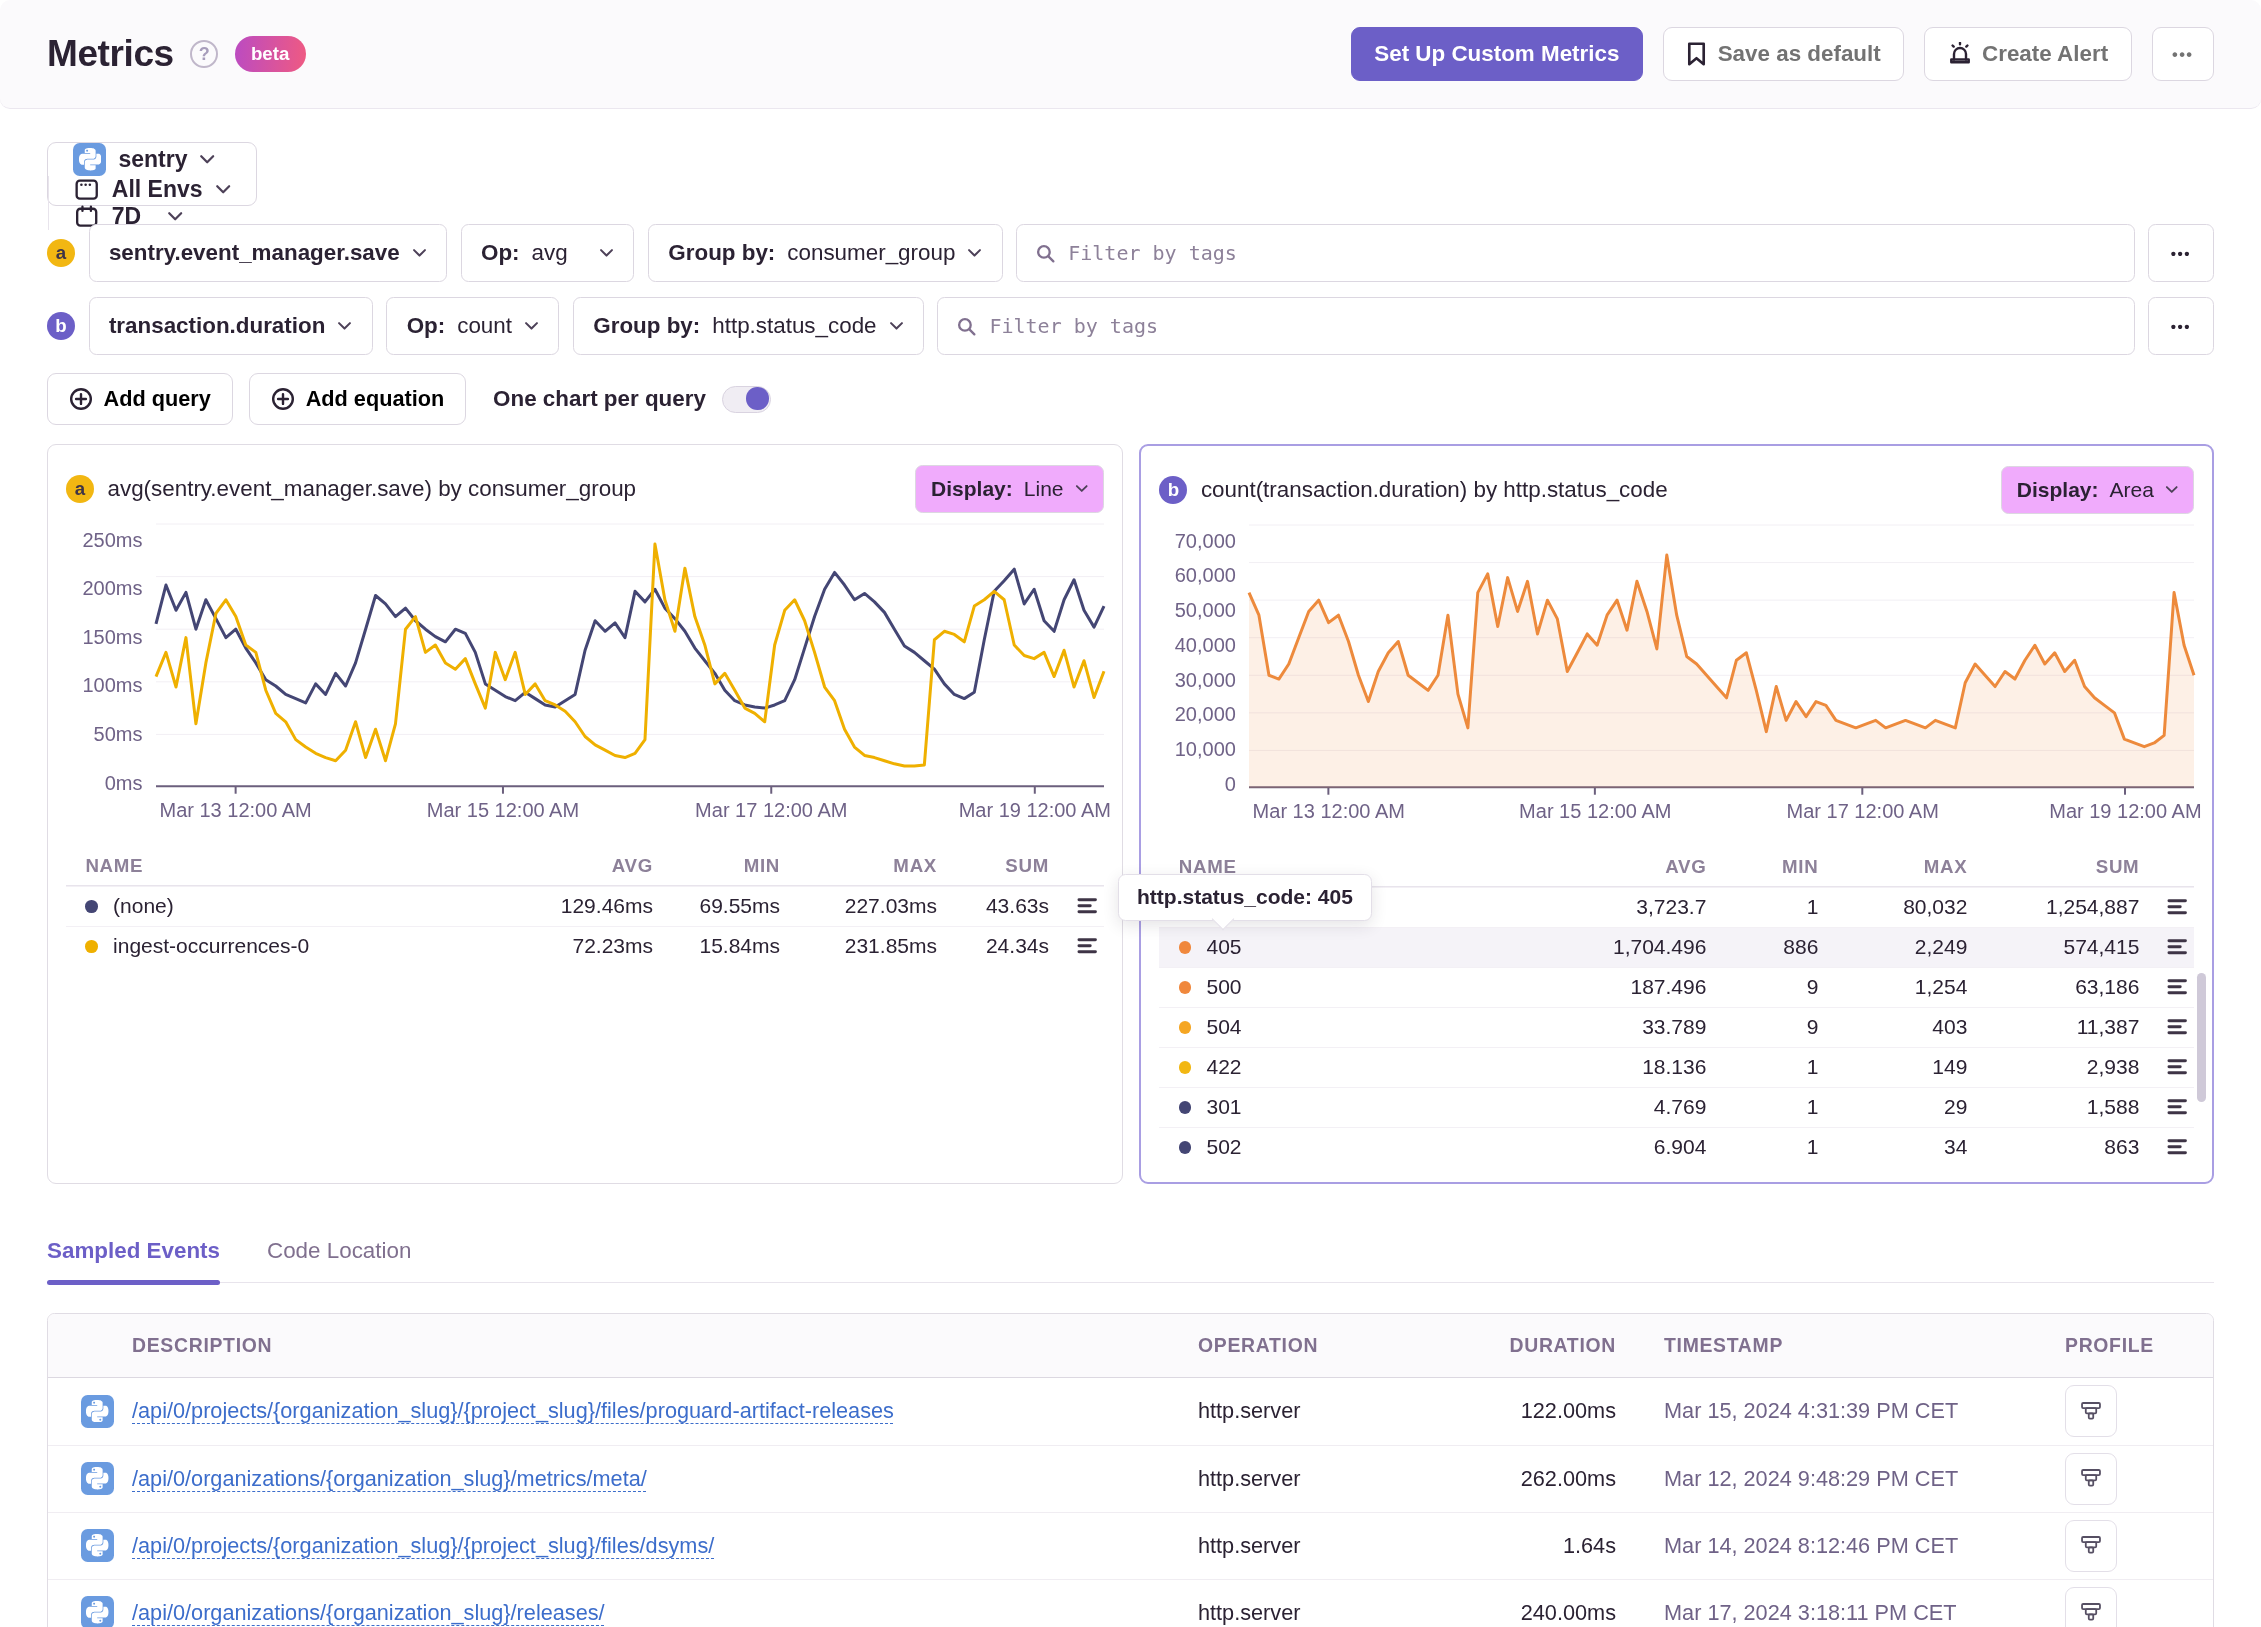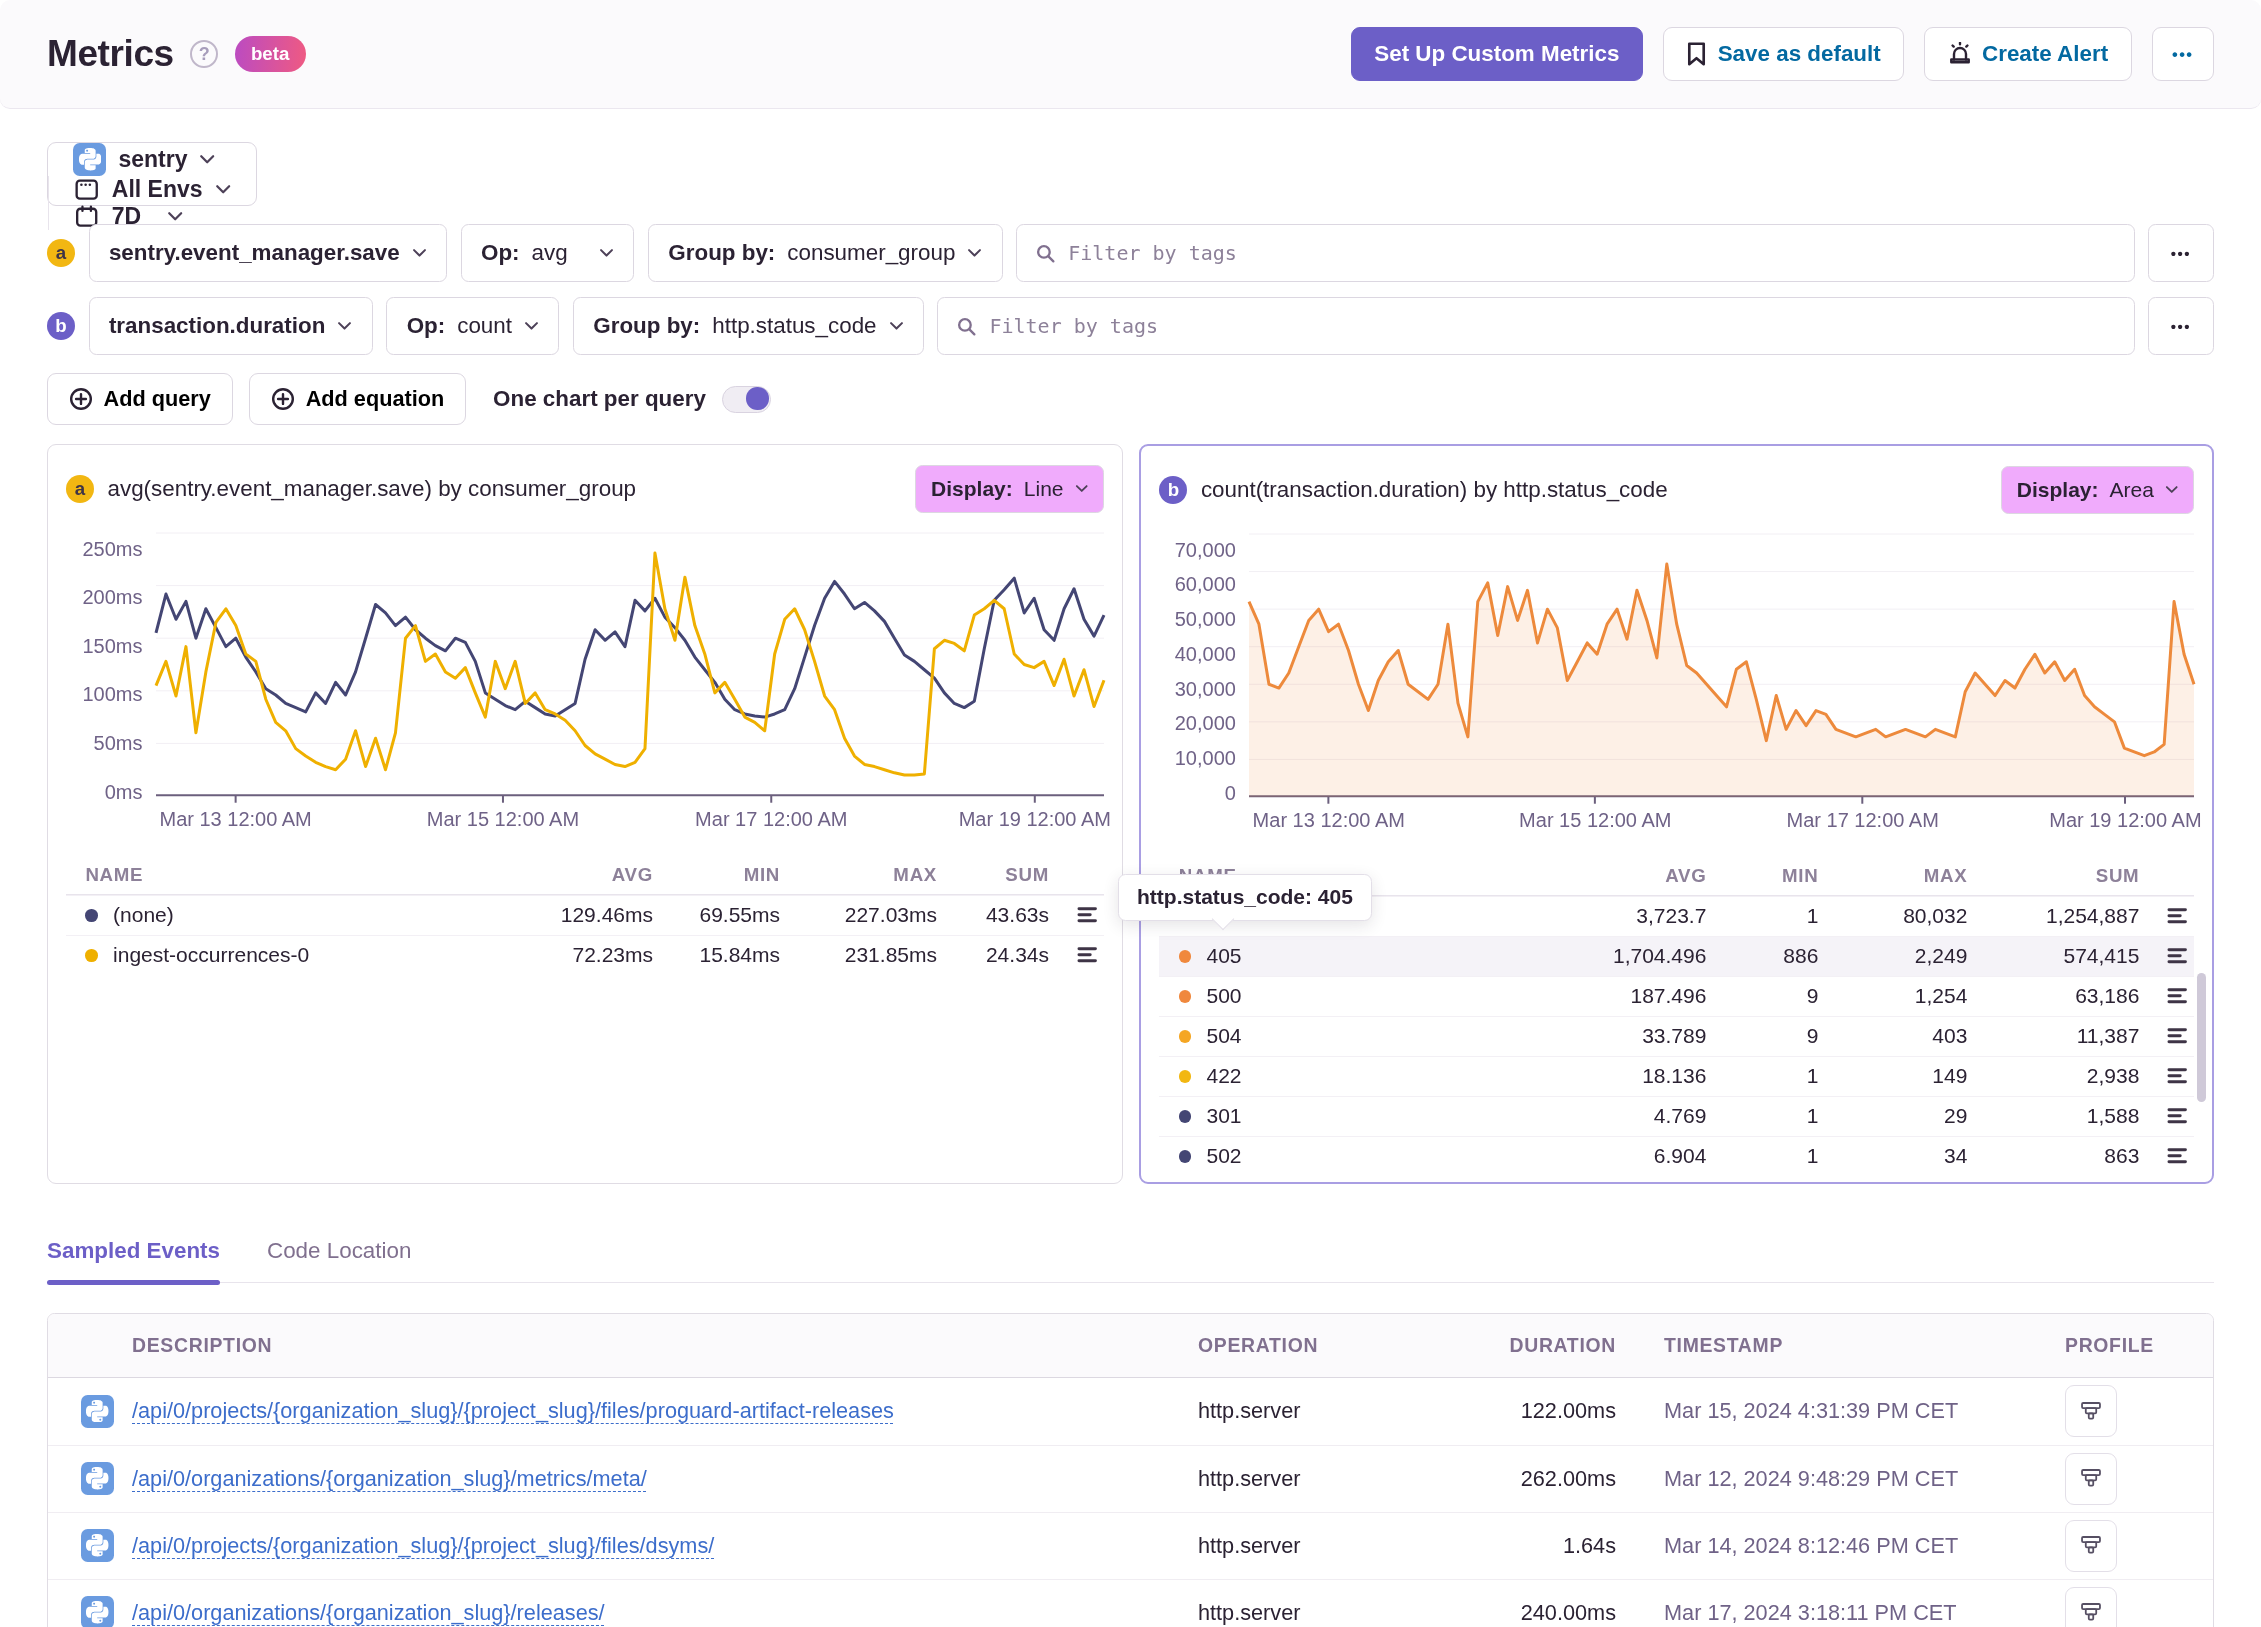--- a/index.html
+++ b/index.html
@@ -11,21 +11,21 @@
     display:flex; align-items:center; justify-content:space-between; padding:0 47px;border-radius:10px; }
   .topbar-left { display:flex; align-items:center; gap:16.4px; }
   .page-title { font-size:37px; font-weight:bold; letter-spacing:-0.4px; }
   .help-circle { width:28px; height:28px; border-radius:50%; border:2.2px solid #c0b7ca;
     color:#a79dbb; font-size:18px; font-weight:bold; display:flex; align-items:center; justify-content:center; }
   .beta-pill { background:linear-gradient(95deg,#bb4bc2,#ef5a82); color:#fff; font-size:18.7px;
     font-weight:bold; padding:6.7px 16.4px; border-radius:747px; }
   .topbar-right { display:flex; align-items:center; gap:20px; }
   .btn { display:flex; align-items:center; gap:10.5px; height:54px; padding:0 22.4px;
     border:1.5px solid #dcd7e1; border-radius:9px; background:#fff; font-size:22.4px;
-    font-weight:bold; color:#0369a1; cursor:pointer; }
+    font-weight:bold; color:#737373; cursor:pointer; }
   .btn-primary { background:#6c5fc7; border-color:#6c5fc7; color:#fff; }
   .btn-icononly { padding:0 19.4px; letter-spacing:1.5px; }
 
   .wrap { padding:0 47px; }
 
   
   .filterbar { margin-top:33px; display:inline-flex; align-items:stretch; height:64px;
     border:1.5px solid #dcd7e1; border-radius:9px; background:#fff;flex-direction:column; }
   .filterseg { display:flex; align-items:center; gap:12px; padding:0 25.4px; font-size:23px;
     font-weight:bold; cursor:pointer; }
@@ -67,21 +67,21 @@
   
   .charts-row { margin-top:18.7px; display:flex; gap:16.4px; position:relative; }
   .panel { border:1.5px solid #e0dce4; border-radius:9px; background:#fff;
     height:740px; padding:18px; overflow:hidden; position:relative; }
   .panel.left { width:1076px; flex:none; }
   .panel.right { width:1075px; flex:none; border:2.2px solid #a99ee3; }
   .panel-head { display:flex; align-items:center; gap:13.5px; height:52px; }
   .panel-title { font-size:22.4px; flex:1; white-space:nowrap; overflow:hidden; }
   .display-btn { display:flex; align-items:center; gap:11px; height:48px; padding:4px 15px;
     border:1.5px solid #dcd7e1; border-radius:7.5px; background:#f0abfc; font-size:21px; cursor:pointer; flex:none; }
-  .plot-zone { display:flex; margin-top:18px; }
+  .plot-zone { display:flex; margin-top:9px; }
   .ylabels { width:90px; height:263px; display:flex; flex-direction:column;
     justify-content:space-between; align-items:flex-end; padding-right:13.5px;
     font-size:20px; color:#6f6287; }
   .ylabels span { line-height:1; transform:translateY(6px); }
   .plot { flex:1; position:relative; }
   .plot svg { width:100%; height:263px; display:block; overflow:visible; }
   .xlabels { position:relative; height:39px; margin-left:90px; font-size:20px; color:#6f6287; }
   .xlabels span { position:absolute; top:12px; transform:translateX(-50%); white-space:nowrap; }
 
   

